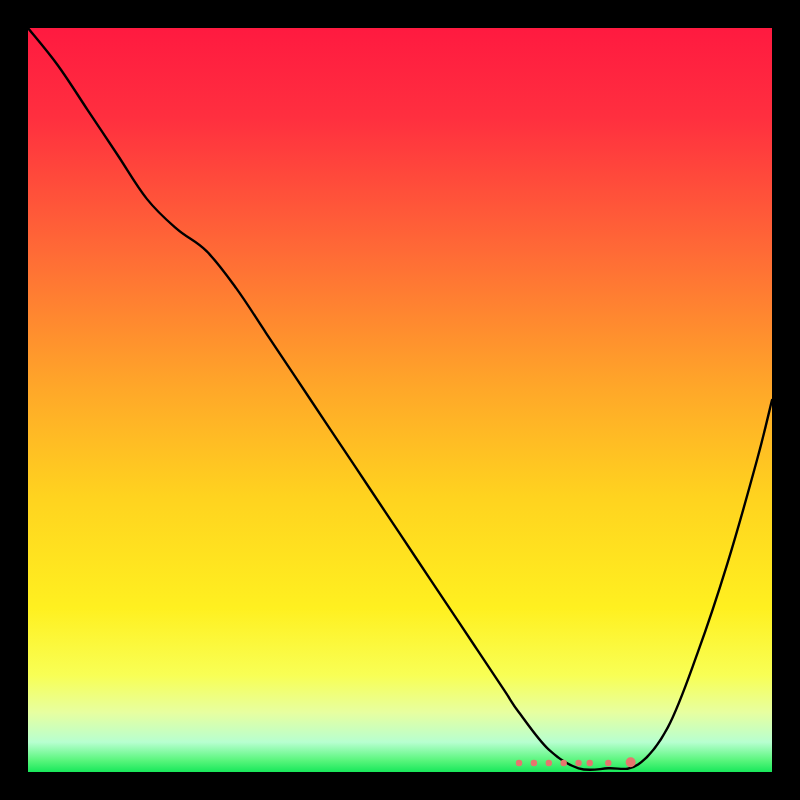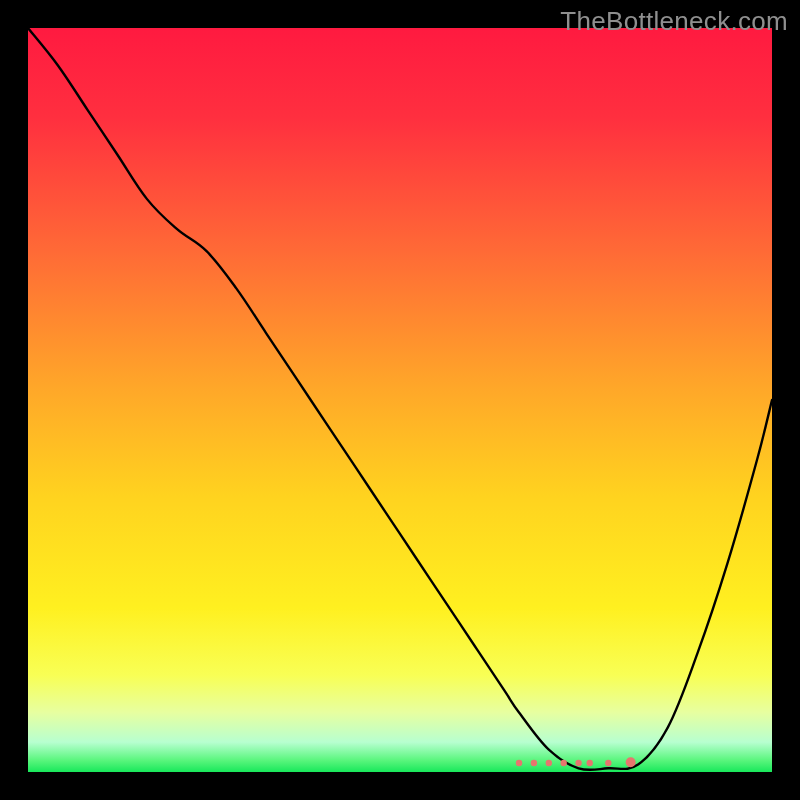--- a/index.html
+++ b/index.html
@@ -36,21 +36,20 @@
   
   .curve-svg {
     position: absolute;
     left: 0; top: 0; width: 100%; height: 100%;
   }
 </style>
 </head>
 <body>
 
 <div class="frame">
-  <div class="watermark">TheBottleneck.com</div>
   <div class="plot">
     <svg viewBox="0 0 1000 1000" preserveAspectRatio="none">
       <defs>
         <linearGradient id="bg-grad" x1="0" y1="0" x2="0" y2="1">
             <stop offset="0%" stop-color="#ff1a40"></stop>
             <stop offset="12%" stop-color="#ff2f3f"></stop>
             <stop offset="30%" stop-color="#ff6a36"></stop>
             <stop offset="48%" stop-color="#ffa629"></stop>
             <stop offset="63%" stop-color="#ffd31f"></stop>
             <stop offset="78%" stop-color="#fff020"></stop>

